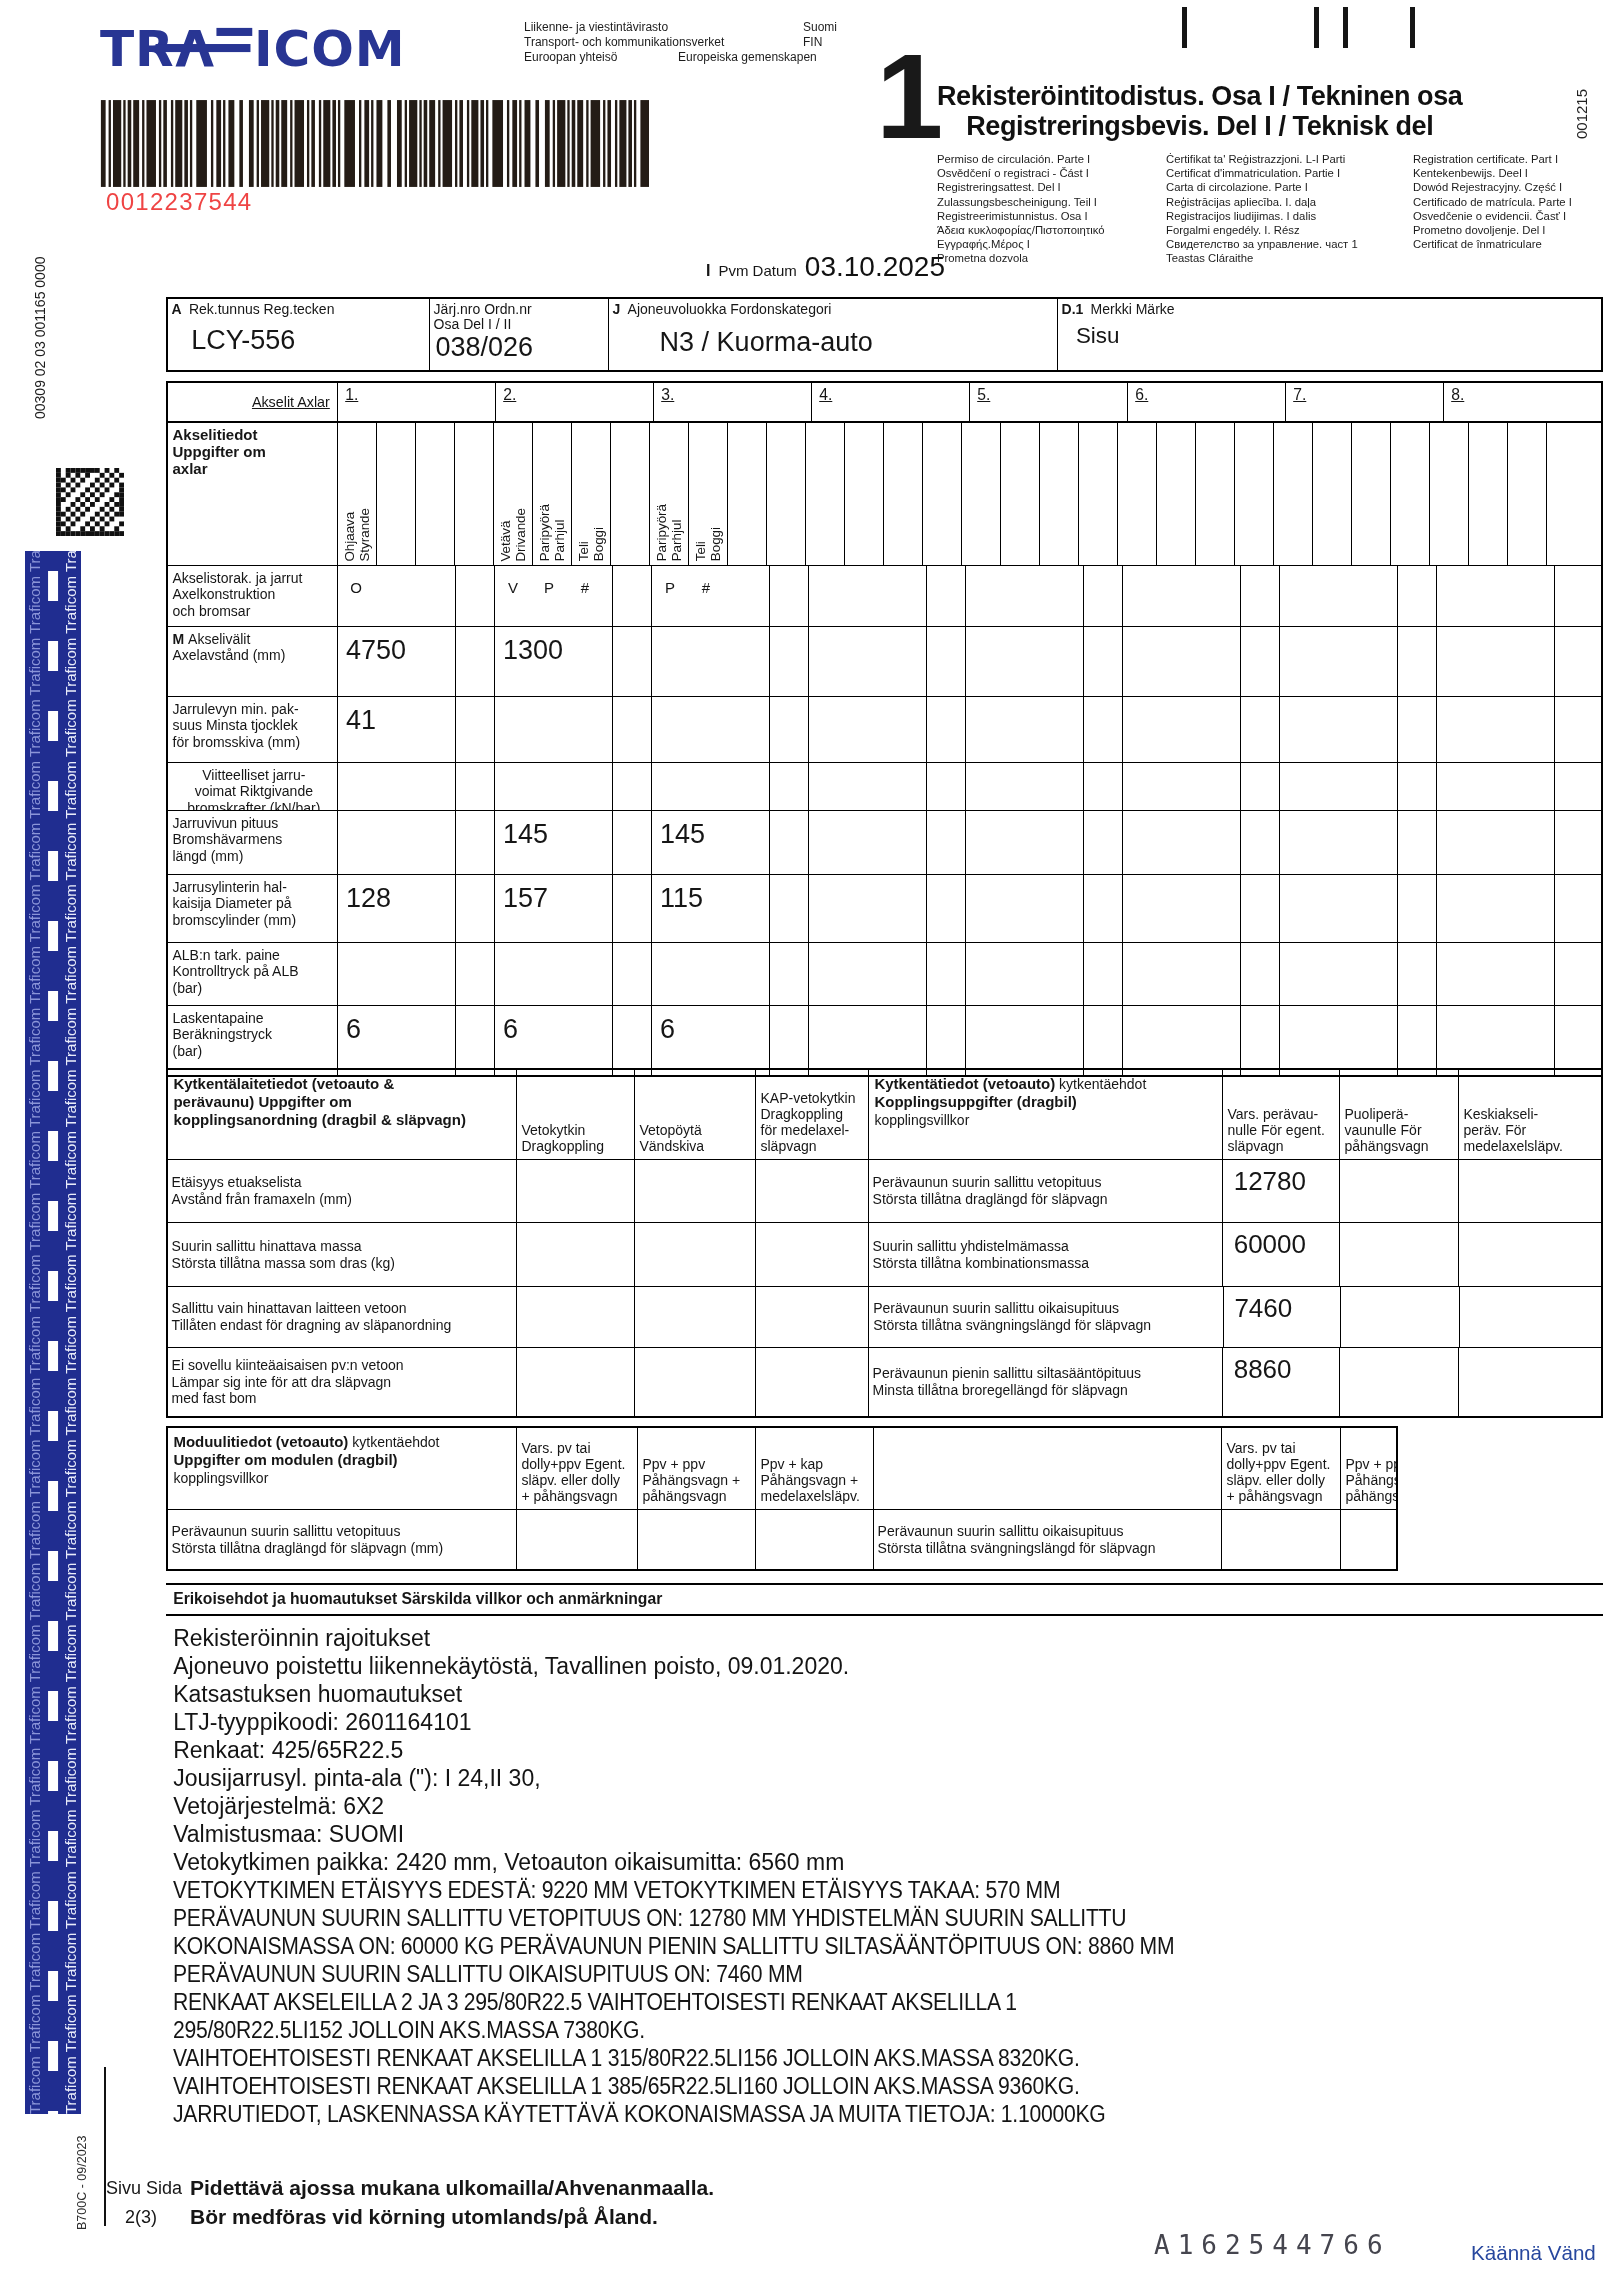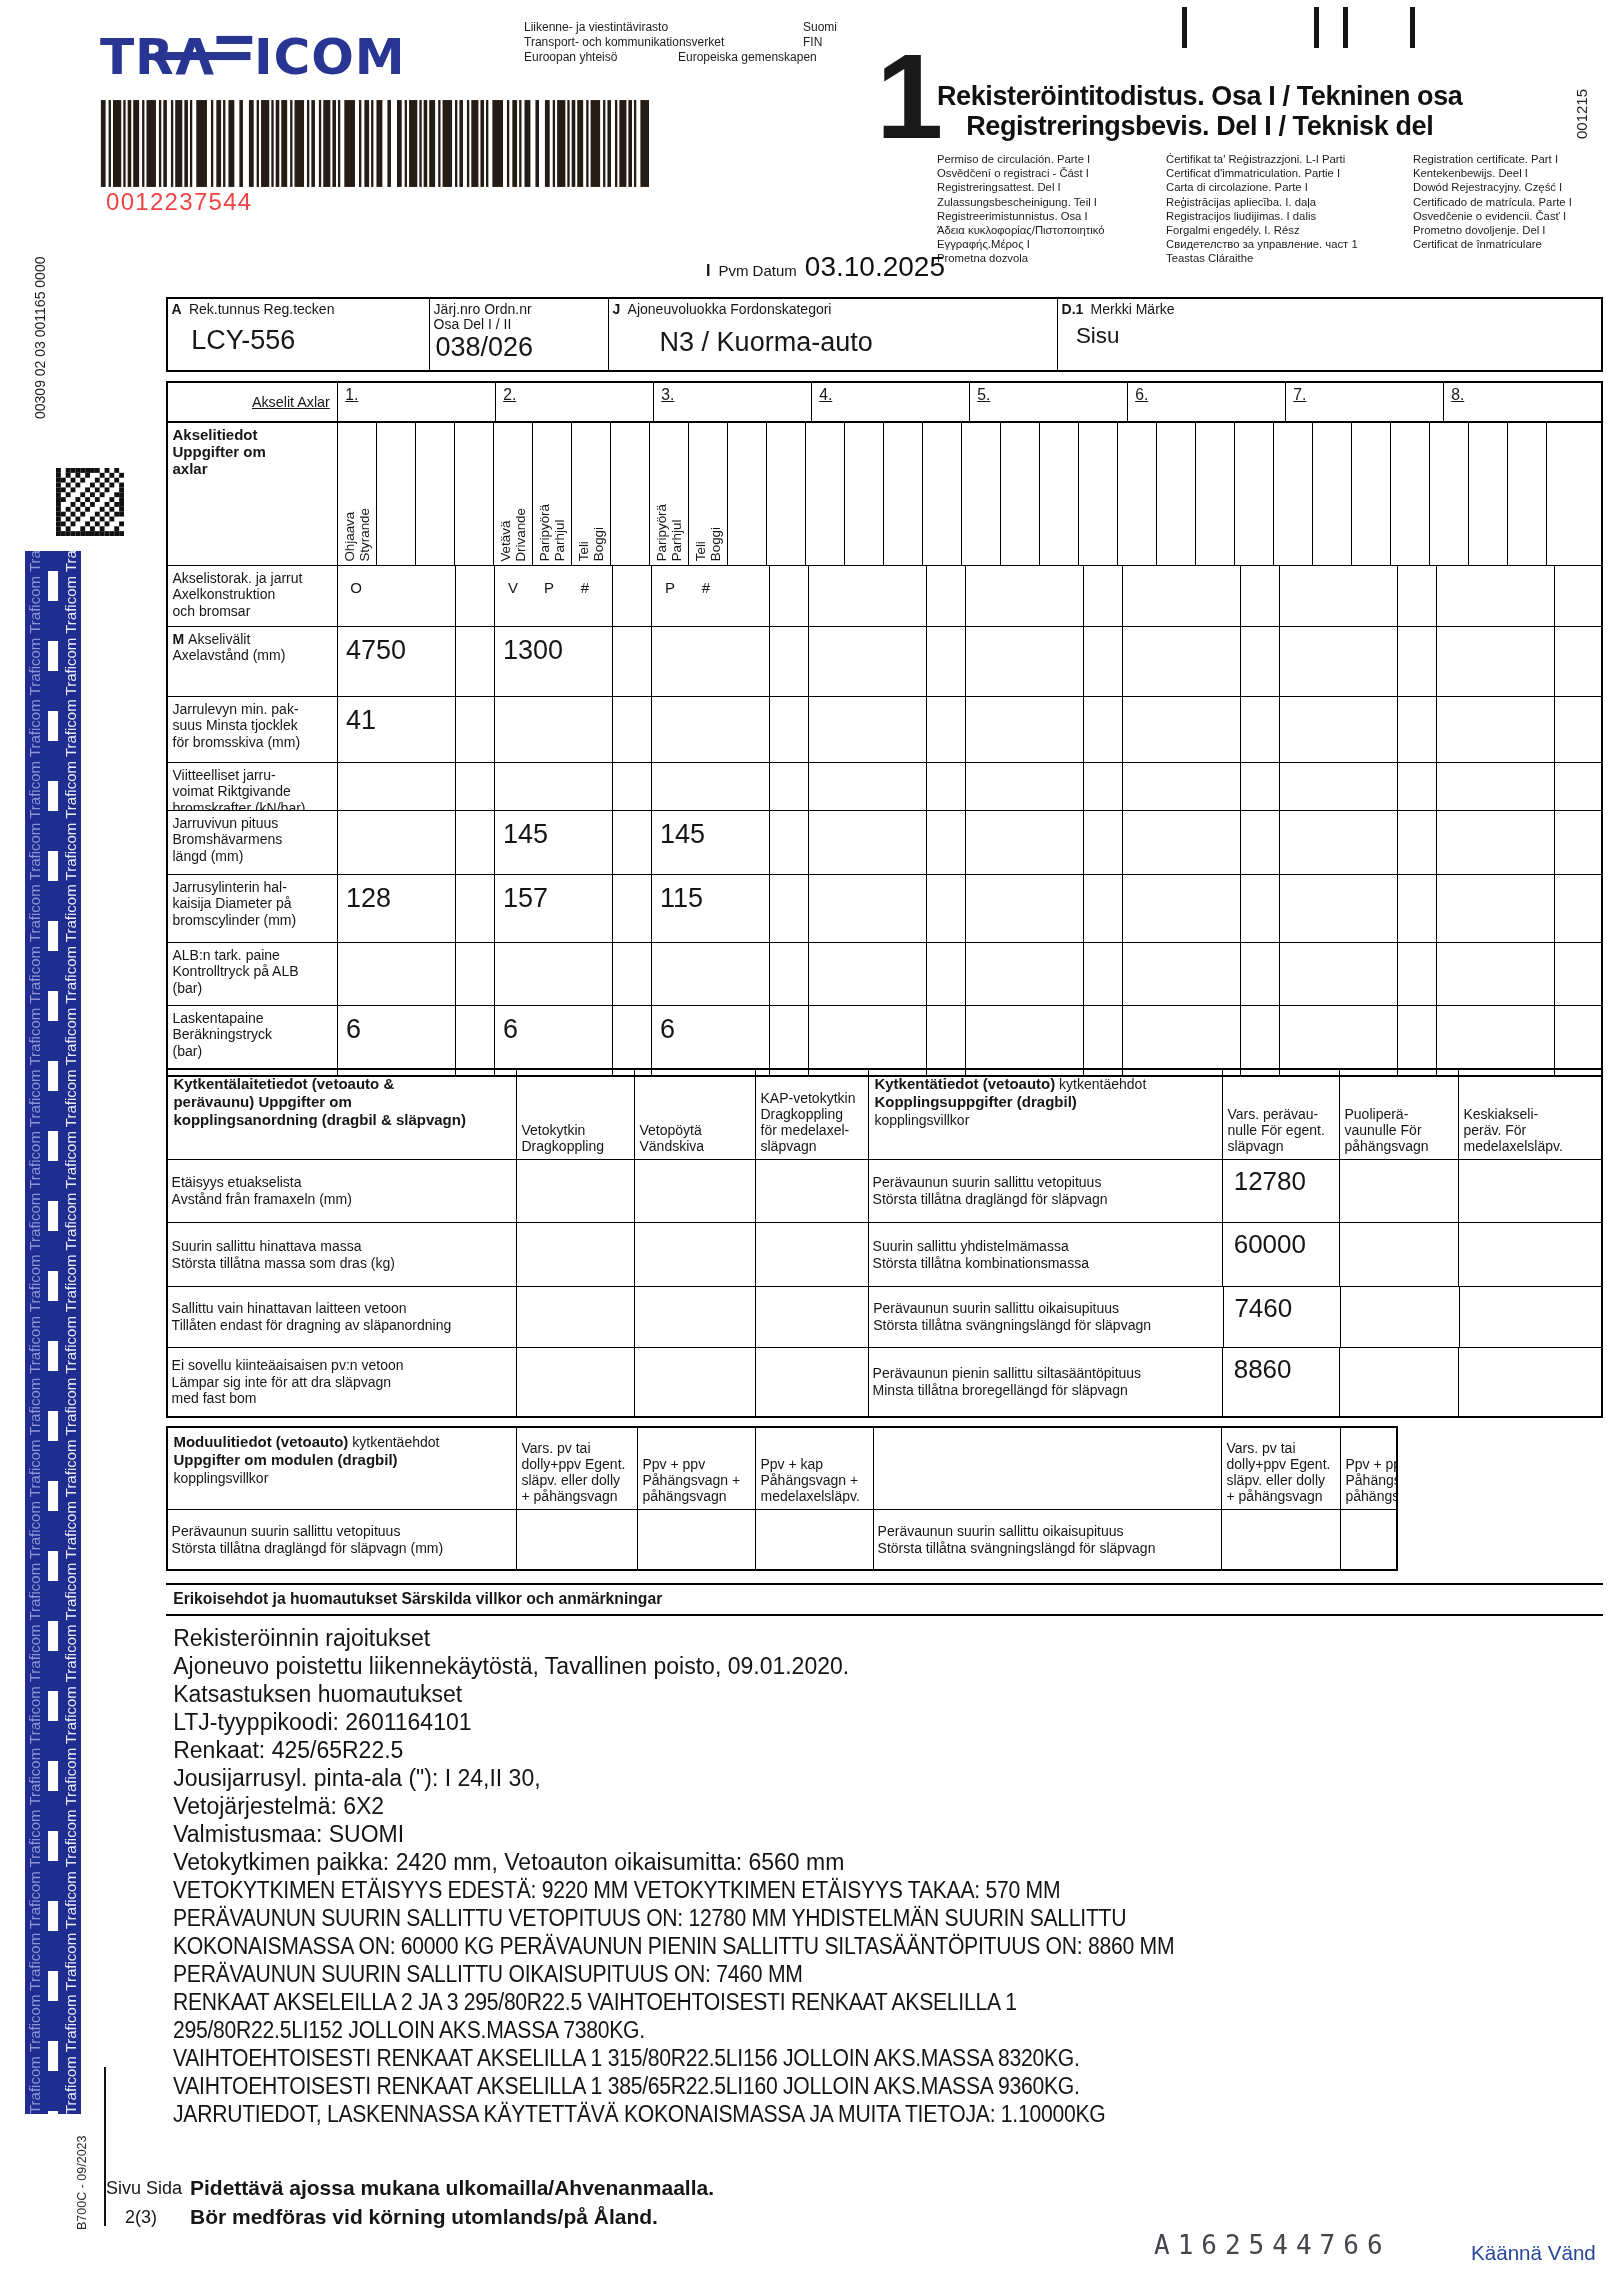--- a/index.html
+++ b/index.html
@@ -57,21 +57,21 @@
   #axle-table{left:166px;top:381px;width:1437px;border:2.7px solid #000;box-sizing:border-box;}
   .ax-row{display:flex;border-bottom:1.8px solid #000;box-sizing:border-box;overflow:hidden;}
   .ax-row:last-child{border-bottom:none;}
   .ax-row>div{border-right:1.8px solid #000;box-sizing:border-box;flex:0 0 auto;overflow:hidden;}
   .ax-row>div:last-child{border-right:none;}
   .ax-row:nth-child(1){height:40px;border-bottom-width:2.7px;text-decoration:underline;}
   .ax-row:nth-child(2){height:143px;}
   .ax-row:nth-child(3){height:61px;}
   .ax-row:nth-child(4){height:70px;}
   .ax-row:nth-child(5){height:66px;}
-  .ax-row:nth-child(6){height:48px;}
+  .ax-row:nth-child(6){height:48px;text-align:center;}
   .ax-row:nth-child(7){height:64px;}
   .ax-row:nth-child(8){height:68px;}
   .ax-row:nth-child(9){height:63px;}
   .ax-row:nth-child(10){height:69px;}
   .ax-corner{width:170px;display:flex;align-items:center;justify-content:flex-end;padding-right:7.2px;font-size:14.3px;}
   .ax-num{width:158px;font-size:15.7px;padding:2.7px 0 0 7.2px;}
   .ax-section{width:170px;font-weight:bold;font-size:15px;line-height:1.15;padding:2.7px 0 0 4.5px;white-space:pre-line;}
   .ax-sub{width:39px;display:flex;justify-content:center;align-items:flex-end;}
   .vtext{writing-mode:vertical-rl;transform:rotate(180deg);white-space:pre-line;font-size:13.4px;line-height:1.15;margin-bottom:3.6px;}
   .ax-label{width:170px;font-size:14px;line-height:1.18;padding:3.6px 1.8px 0 4.5px;white-space:pre-line;}
@@ -115,21 +115,21 @@
   
   #sivu{left:106px;top:2178px;font-size:18px;}
   #sivu-num{left:125px;top:2207px;font-size:18px;}
   #keep{left:190px;top:2173px;font-weight:bold;font-size:21px;line-height:29px;}
   #a-number{left:1154px;top:2230px;font-size:26px;letter-spacing:8px;color:#45454e;font-family:"DejaVu Sans Mono",monospace;}
   #kaanna{left:1471px;top:2241px;font-size:20.6px;color:#27479e;}
 </style>
 </head>
 <body>
 
-<div class="abs" style="left:100px;top:25px;">
+<div class="abs" style="left:100px;top:17px;">
   <svg width="412" height="63" viewBox="0 0 460 70">
     <text x="0" y="54" font-family="'DejaVu Sans',sans-serif" font-size="56" font-weight="bold" fill="#283593" letter-spacing="1">TR</text>
     <text x="84" y="54" font-family="'DejaVu Sans',sans-serif" font-size="56" font-weight="bold" fill="#283593">Λ</text>
     <rect x="62" y="30" width="106" height="9" fill="#283593"></rect>
     <rect x="130" y="12" width="40" height="9" fill="#283593"></rect>
     <text x="172" y="54" font-family="'DejaVu Sans',sans-serif" font-size="56" font-weight="bold" fill="#283593" letter-spacing="1">ICOM</text>
   </svg>
 </div>
 
 <div class="abs" id="agency">

